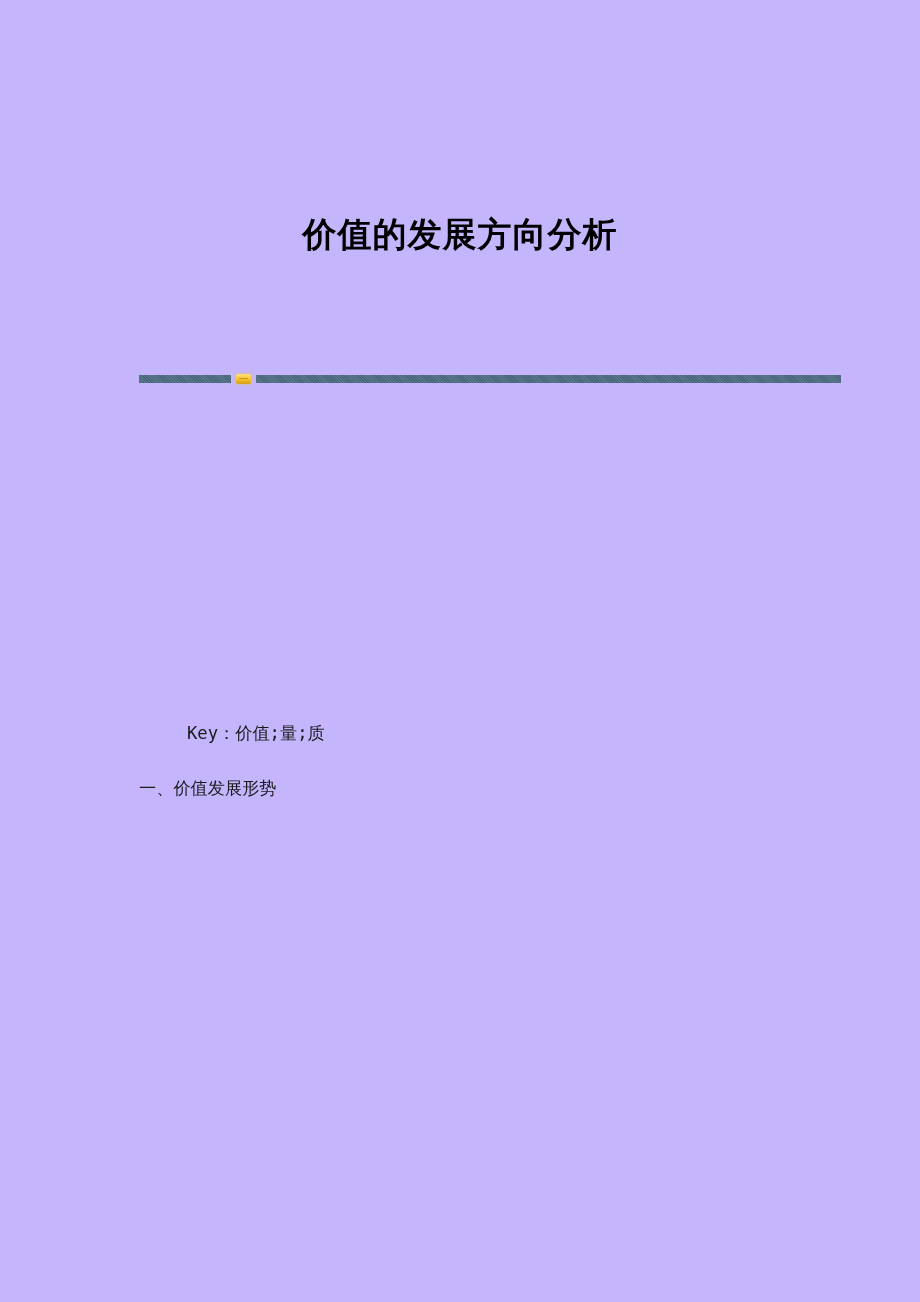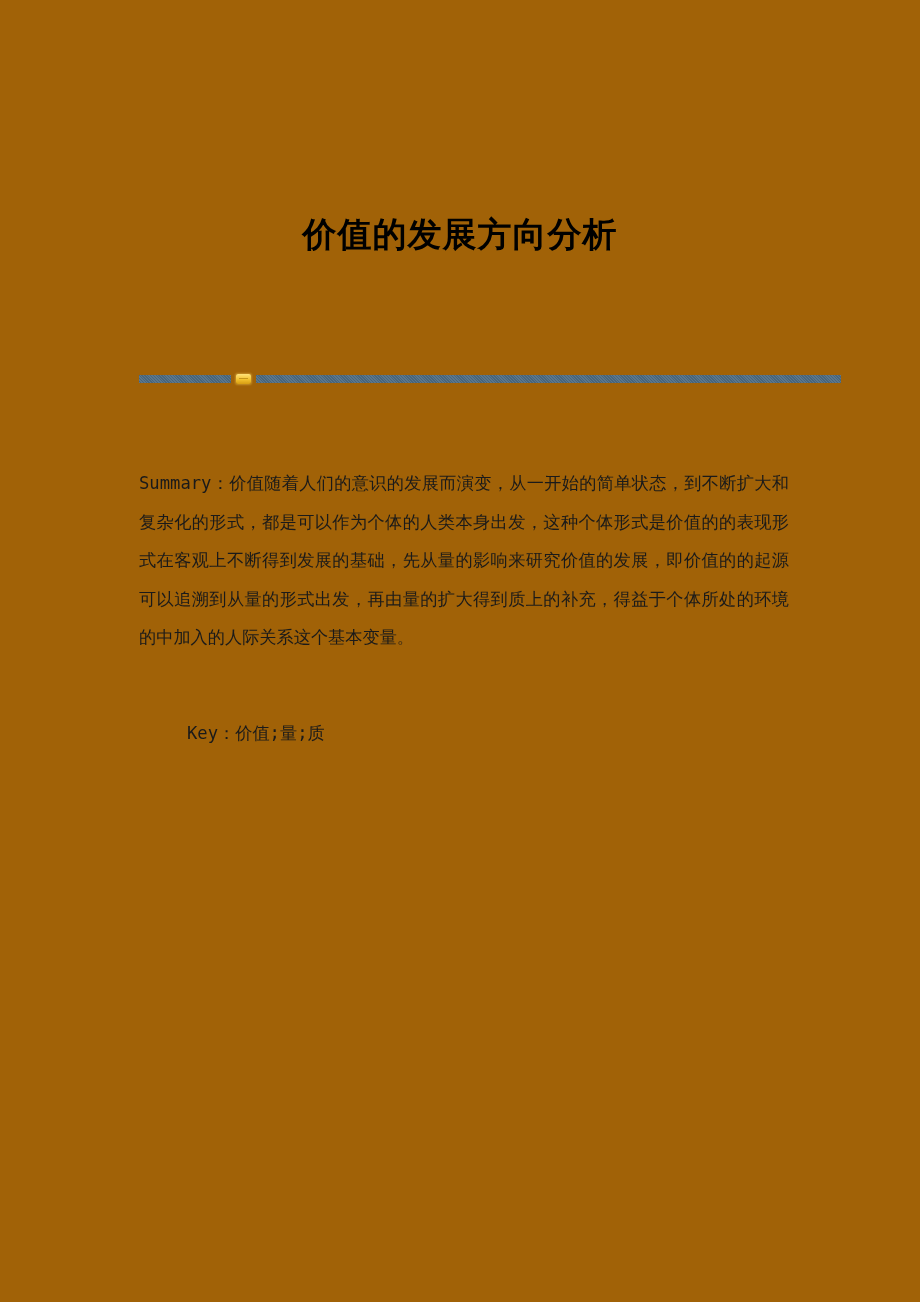--- a/index.html
+++ b/index.html
@@ -12,21 +12,21 @@
       height: 1302px;
       position: relative;
       overflow: hidden;
       font-family: "DejaVu Serif", "Liberation Serif", serif;
       color: #111111;
     }
     .page {
       position: absolute;
       left: 0; top: 0;
       width: 920px; height: 1302px;
-      background: #a16207;
+      background: #c4b5fd;
     }
     .title {
       position: absolute;
       left: 0;
       top: 212px;
       width: 920px;
       text-align: center;
       font-family: "DejaVu Sans", "Liberation Sans", sans-serif;
       font-size: 34px;
       font-weight: bold;
@@ -104,23 +104,23 @@
 <div class="page">
 
   <div class="title">价值的发展方向分析</div>
 
   <div class="divider">
     <div class="bar-left"></div>
     <div class="ornament"></div>
     <div class="bar-right"></div>
   </div>
 
-  <div class="body-text summary">
-    <p class="para"><span class="label">Summary：</span><span>价值随着人们的意识的发展而演变，从一开始的简单状态，到不断扩大和复杂化的形式，都是可以作为个体的人类本身出发，这种个体形式是价值的的表现形式在客观上不断得到发展的基础，先从量的影响来研究价值的发展，即价值的的起源可以追溯到从量的形式出发，再由量的扩大得到质上的补充，得益于个体所处的环境的中加入的人际关系这个基本变量。</span></p>
-  </div>
 
   <div class="body-text key">
     <p class="para"><span class="label">Key：</span><span>价值;量;质</span></p>
   </div>
 
+  <div class="body-text heading">
+    <p class="para">一、价值发展形势</p>
+  </div>
 
 
 </div>
 
 </body></html>

